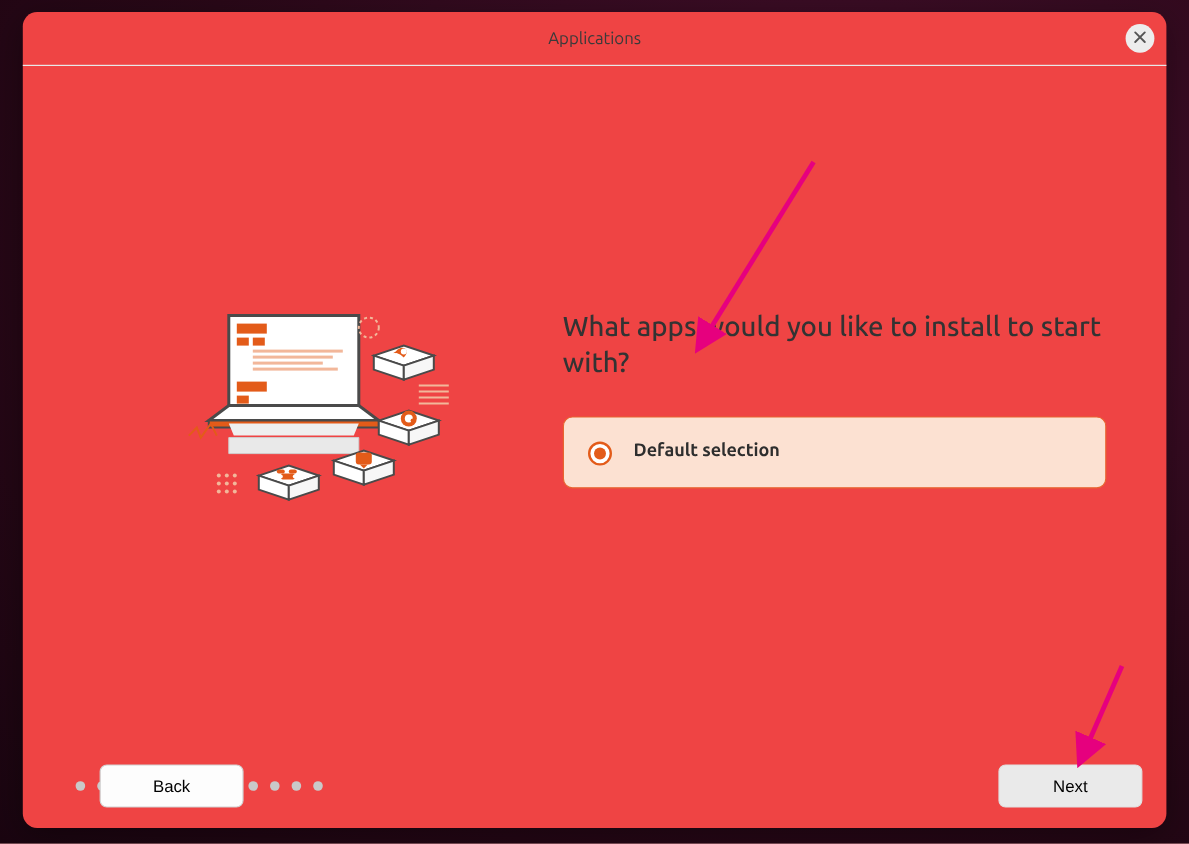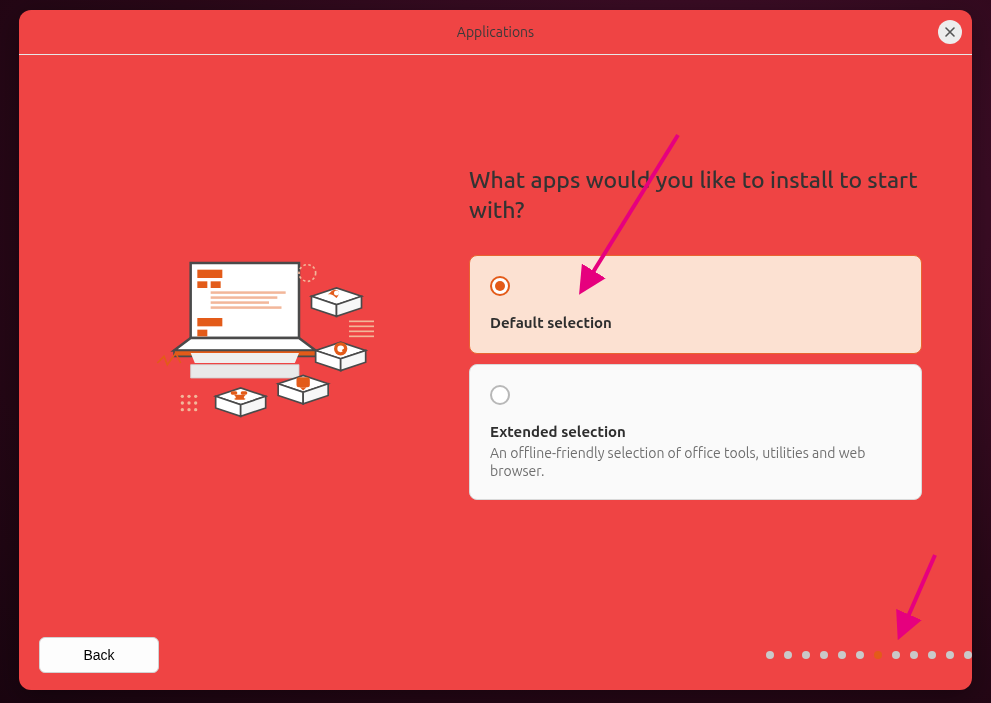--- a/index.html
+++ b/index.html
@@ -66,21 +66,20 @@
   .option {
     border: 1px solid #d9d9d9;
     border-radius: 8px;
     padding: 18px 20px;
     margin-bottom: 10px;
     display: flex;
     align-items: flex-start;
     gap: 18px;
     cursor: pointer;
     background: #fafafa;
-    flex-direction: column;
   }
   .option.selected {
     background: #fce1d2;
     border-color: #e86430;
   }
   .radio {
     width: 20px; height: 20px;
     border-radius: 50%;
     border: 2px solid #b8b8b8;
     flex-shrink: 0;
@@ -101,21 +100,22 @@
   }
   .option-text { flex: 1; }
   .option-title { font-size: 15px; font-weight: 700; color: #2e2e2e; margin-bottom: 4px; }
   .option-desc { font-size: 14px; color: #6f6f6f; line-height: 1.35; }
 
   .footer {
     height: 70px;
     position: relative;
     display: flex;
     align-items: center;
-    justify-content: flex-end;
+    justify-content: flex-start;
+    margin-left: 44px;
   }
   .btn {
     border: 1px solid #d2d2d2;
     background: #fdfdfd;
     border-radius: 6px;
     padding: 0 18px;
     height: 36px;
     font-size: 14px;
     cursor: pointer;
     display: flex; align-items: center; justify-content: center;
@@ -234,47 +234,41 @@
     <div class="main">
       <h1 class="heading">What apps would you like to install to start with?</h1>
 
       <div class="option selected">
         <div class="radio"></div>
         <div class="option-text">
           <div class="option-title">Default selection</div>
         </div>
       </div>
 
-      <div class="option">
-        <div class="radio"></div>
-        <div class="option-text">
-          <div class="option-title">Extended selection</div>
-          <div class="option-desc">An offline-friendly selection of office tools, utilities and web browser.</div>
-        </div>
-      </div>
     </div>
 
   </div>
 
   <div class="footer">
     <button class="btn back">Back</button>
     <div class="dots">
         <div class="dot"></div>
         <div class="dot"></div>
         <div class="dot"></div>
         <div class="dot"></div>
         <div class="dot"></div>
         <div class="dot"></div>
         <div class="dot active"></div>
         <div class="dot"></div>
         <div class="dot"></div>
         <div class="dot"></div>
         <div class="dot"></div>
         <div class="dot"></div>
       </div>
+    <button class="btn next">Next</button>
   </div>
 
 </div>
 
 <svg class="arrow-overlay" width="991" height="703">
   <defs>
     <marker id="ah" viewBox="0 0 10 10" refX="8" refY="5" markerWidth="7" markerHeight="7" orient="auto-start-reverse">
       <path d="M0 0 L10 5 L0 10 z" fill="#e6007e"></path>
     </marker>
   </defs>

